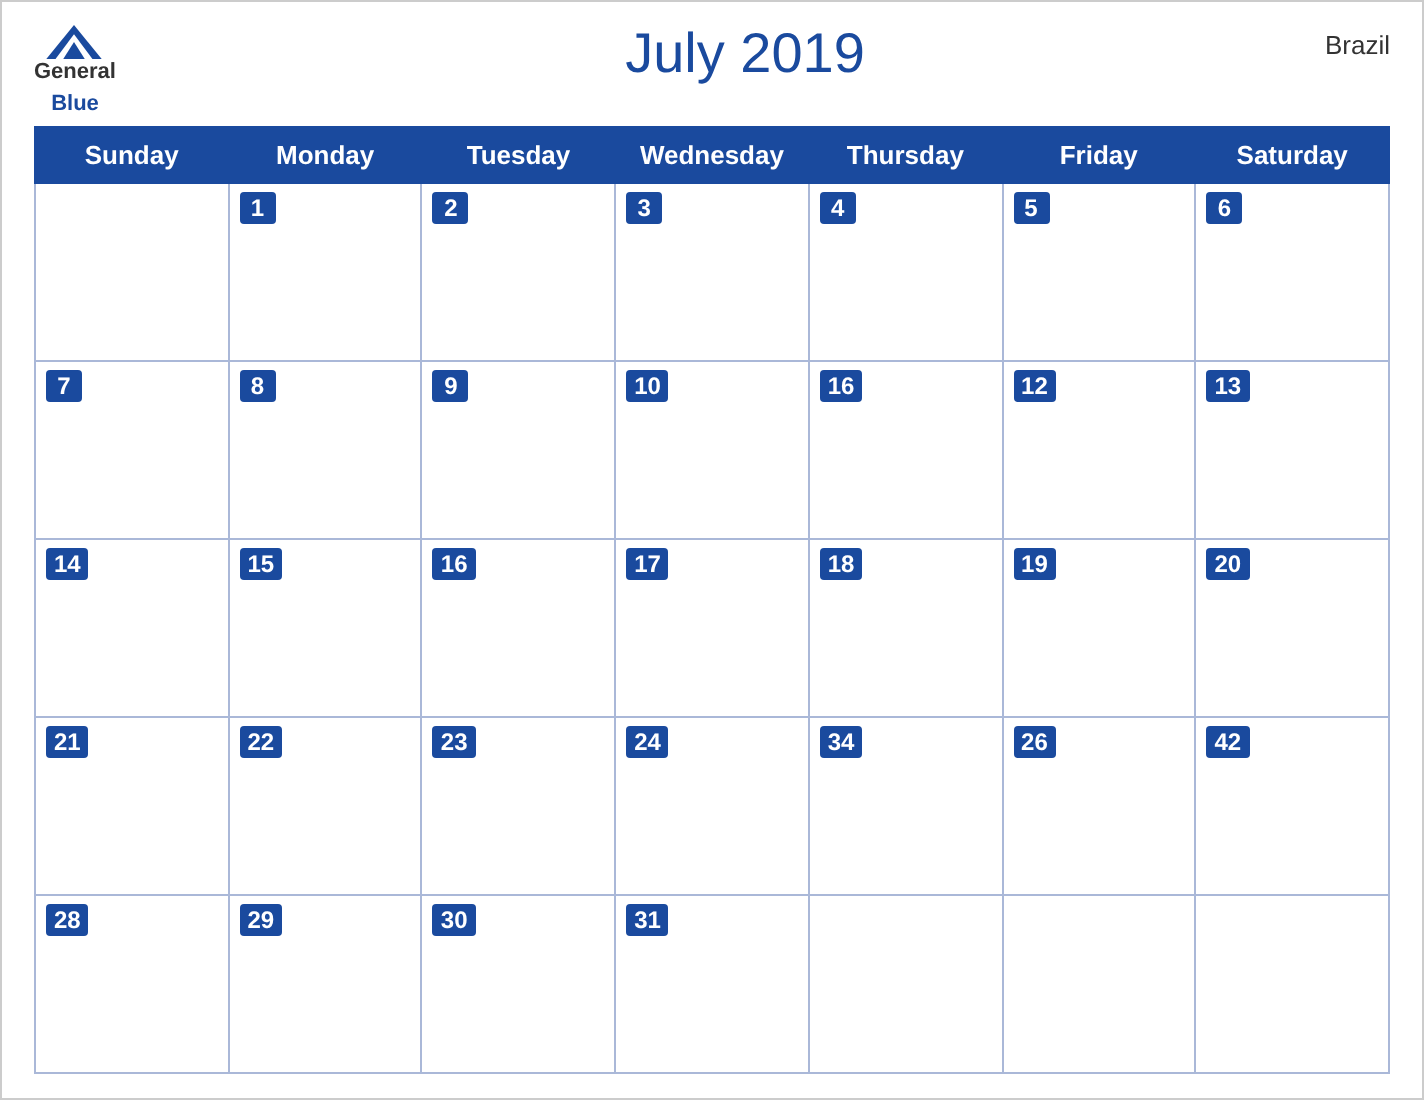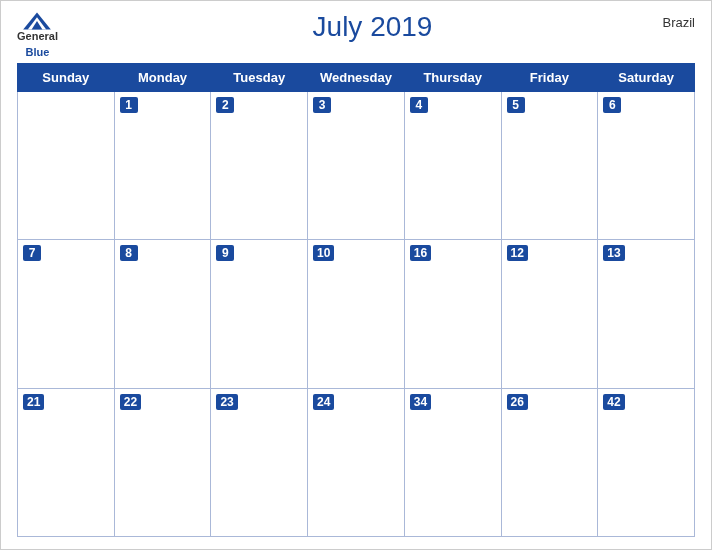--- a/index.html
+++ b/index.html
@@ -173,24 +173,42 @@
           <tr class="week-row">
             <td class="day-cell"><span class="day-num">7</span></td>
             <td class="day-cell"><span class="day-num">8</span></td>
             <td class="day-cell"><span class="day-num">9</span></td>
             <td class="day-cell"><span class="day-num">10</span></td>
             <td class="day-cell"><span class="day-num">16</span></td>
             <td class="day-cell"><span class="day-num">12</span></td>
             <td class="day-cell"><span class="day-num">13</span></td>
           </tr>
           <tr class="week-row">
+            <td class="day-cell"><span class="day-num">14</span></td>
+            <td class="day-cell"><span class="day-num">15</span></td>
+            <td class="day-cell"><span class="day-num">16</span></td>
+            <td class="day-cell"><span class="day-num">17</span></td>
+            <td class="day-cell"><span class="day-num">18</span></td>
+            <td class="day-cell"><span class="day-num">19</span></td>
+            <td class="day-cell"><span class="day-num">20</span></td>
+          </tr>
+          <tr class="week-row">
             <td class="day-cell"><span class="day-num">21</span></td>
             <td class="day-cell"><span class="day-num">22</span></td>
             <td class="day-cell"><span class="day-num">23</span></td>
             <td class="day-cell"><span class="day-num">24</span></td>
             <td class="day-cell"><span class="day-num">34</span></td>
             <td class="day-cell"><span class="day-num">26</span></td>
             <td class="day-cell"><span class="day-num">42</span></td>
           </tr>
+          <tr class="last-row">
+            <td class="day-cell"><span class="day-num">28</span></td>
+            <td class="day-cell"><span class="day-num">29</span></td>
+            <td class="day-cell"><span class="day-num">30</span></td>
+            <td class="day-cell"><span class="day-num">31</span></td>
+            <td class="empty-cell"></td>
+            <td class="empty-cell"></td>
+            <td class="empty-cell"></td>
+          </tr>
         </tbody>
     </table>
   </div>
 </div>
 
 </body></html>

